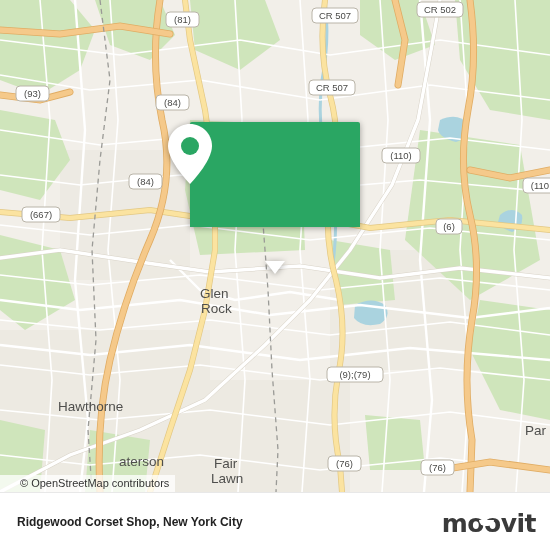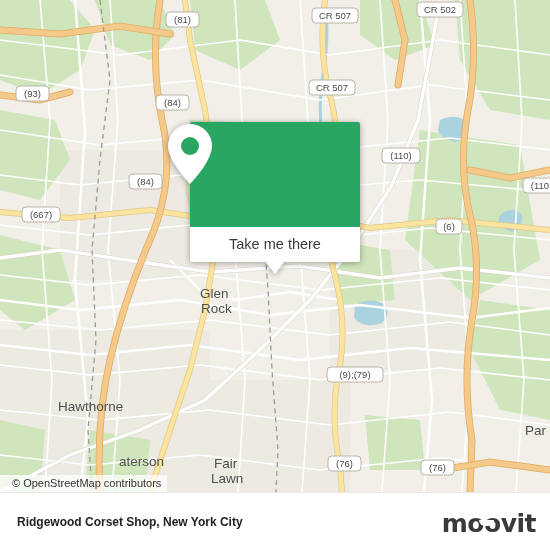--- a/index.html
+++ b/index.html
@@ -34,21 +34,21 @@
     left: 0;
     top: 0;
   }
   
   #attribution {
     position: absolute;
     left: 0;
     bottom: 0;
     height: 17px;
     line-height: 17px;
-    padding: 0 6px 0 12px;
+    padding: 0 6px 0 20px;
     background: rgba(255,255,255,0.75);
     font-size: 11px;
     color: #333333;
     font-family: "Liberation Sans", sans-serif;
     white-space: nowrap;
   }
   
   #popup {
     position: absolute;
     left: 190px;
@@ -357,23 +357,20 @@
       </g>
     </svg>
 
     <div id="popup">
       <div id="popup-top">
         <svg id="pin" width="54" height="64" viewBox="0 0 54 64" xmlns="http://www.w3.org/2000/svg">
           <path d="M27 2 C14.8 2 5 11.8 5 24 C5 39.5 27 62 27 62 C27 62 49 39.5 49 24 C49 11.8 39.2 2 27 2 Z" fill="#ffffff"></path>
           <circle cx="27" cy="24" r="9" fill="#2aa663"></circle>
         </svg>
       </div>
-      <div id="popup-bottom">
-        <span>Take me there</span>
-      </div>
       <div id="popup-tail"></div>
     </div>
 
     <div id="attribution">© OpenStreetMap contributors</div>
   </div>
 
   <div id="footer">
     <div id="footer-title">Ridgewood Corset Shop, New York City</div>
     <div id="brand">
       <div id="brand-mark"></div>

